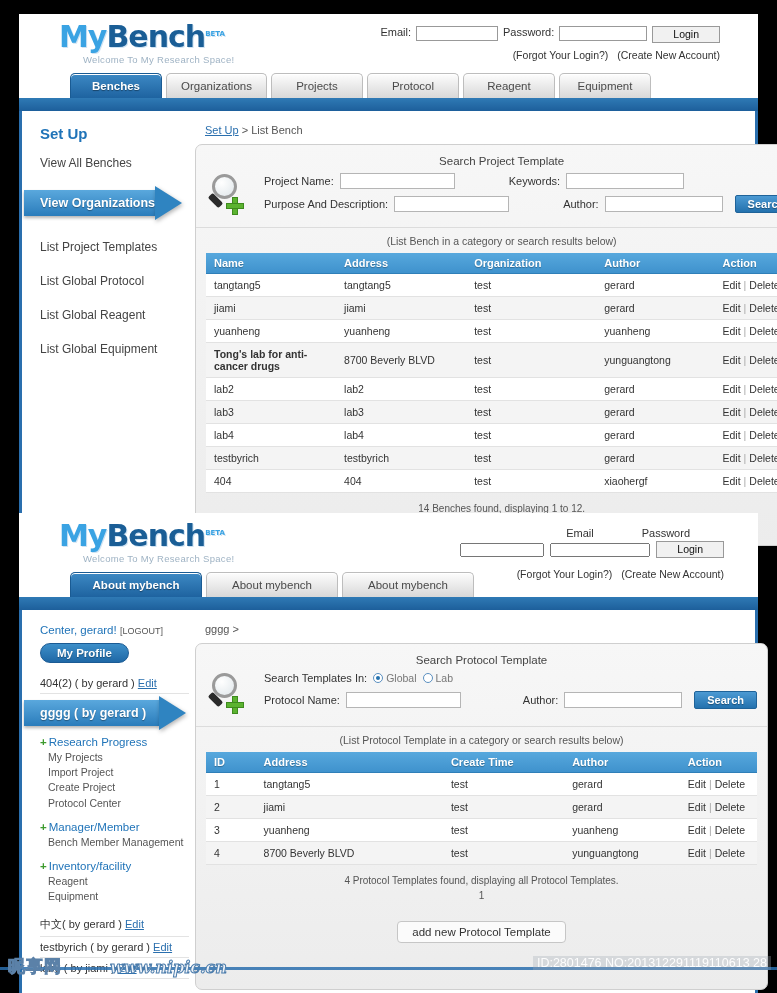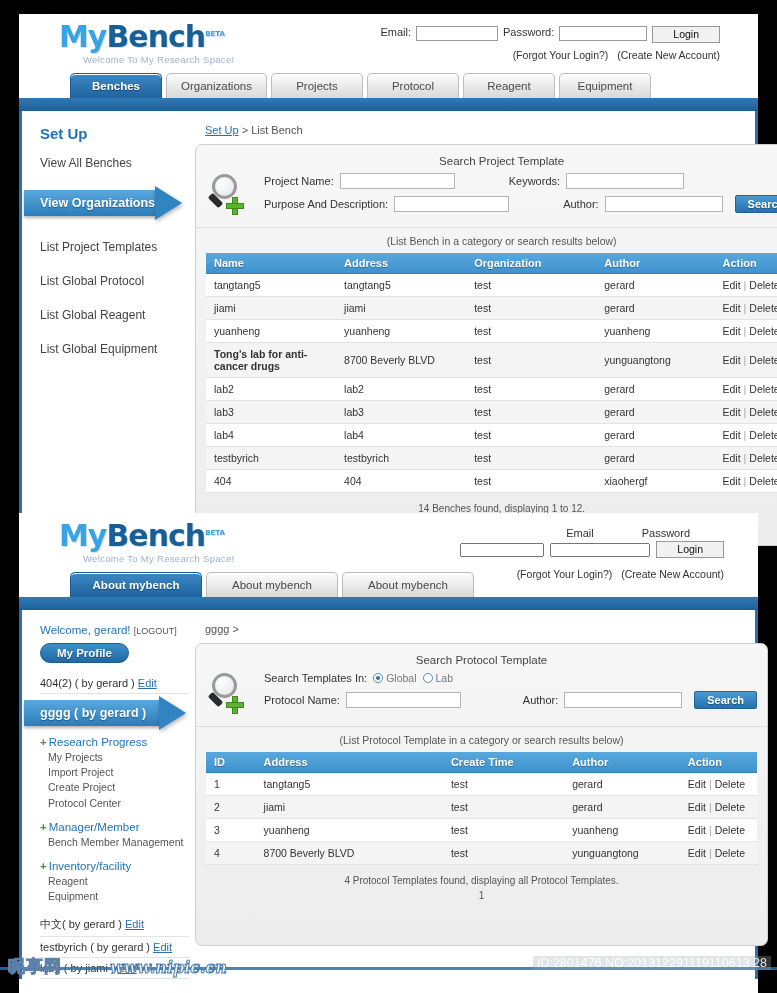--- a/index.html
+++ b/index.html
@@ -547,21 +547,21 @@
     <div class="tabbar">
       <div class="tab active wide">About mybench</div>
       <div class="tab wide">About mybench</div>
       <div class="tab wide">About mybench</div>
     </div>
     <div class="bluebar"></div>
 
     <div class="body-wrap">
       <div class="sidebar">
         <div class="welcome">
-          <span>Welcome, gerard!</span>
+          <span>Center, gerard!</span>
           <span class="logout">[LOGOUT]</span>
         </div>
         <button class="btn-profile">My Profile</button>
 
         <div class="bench-row">
           <span>404(2) ( by gerard )</span>
           <a>Edit</a>
         </div>
 
         <div class="arrow-item gggg">
@@ -675,20 +675,23 @@
                 <td>yunguangtong</td>
                 <td class="act"><a>Edit</a><span class="sep">|</span><a>Delete</a></td>
               </tr>
             </tbody>
           </table>
 
           <div class="pager">
             <div>4 Protocol Templates found, displaying all Protocol Templates.</div>
             <div>1</div>
           </div>
+          <div class="addbtn-wrap">
+            <button class="btn-add">add new Protocol Template</button>
+          </div>
           <div style="height:28px"></div>
         </div>
       </div>
     </div>
 
   </div>
 
   <div class="watermark">
     <div class="wm-line"></div>
     <div class="wm-cn">昵享网</div>

